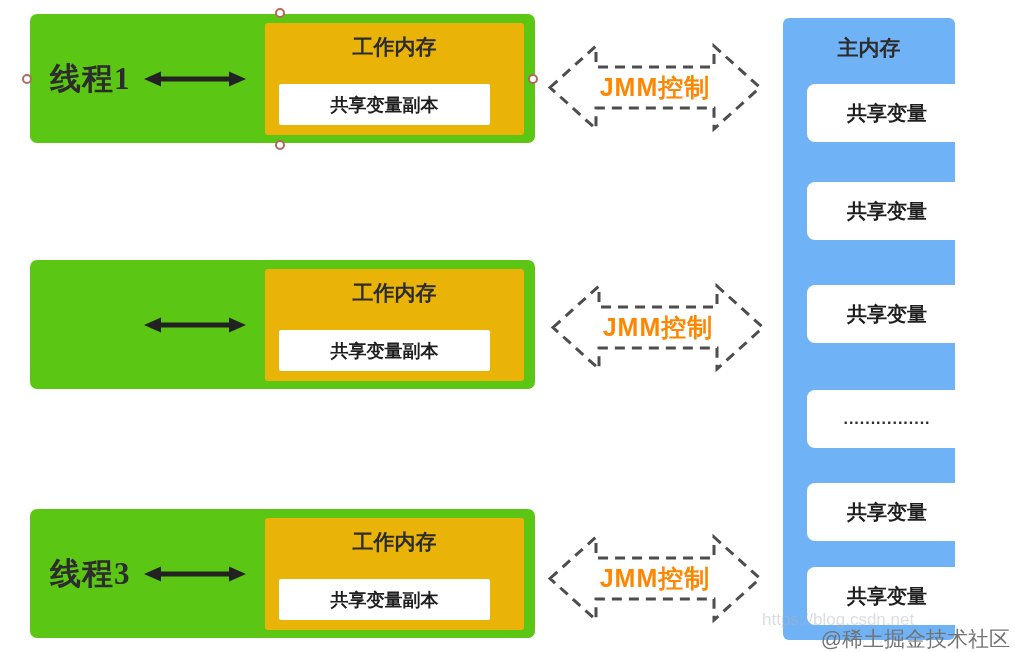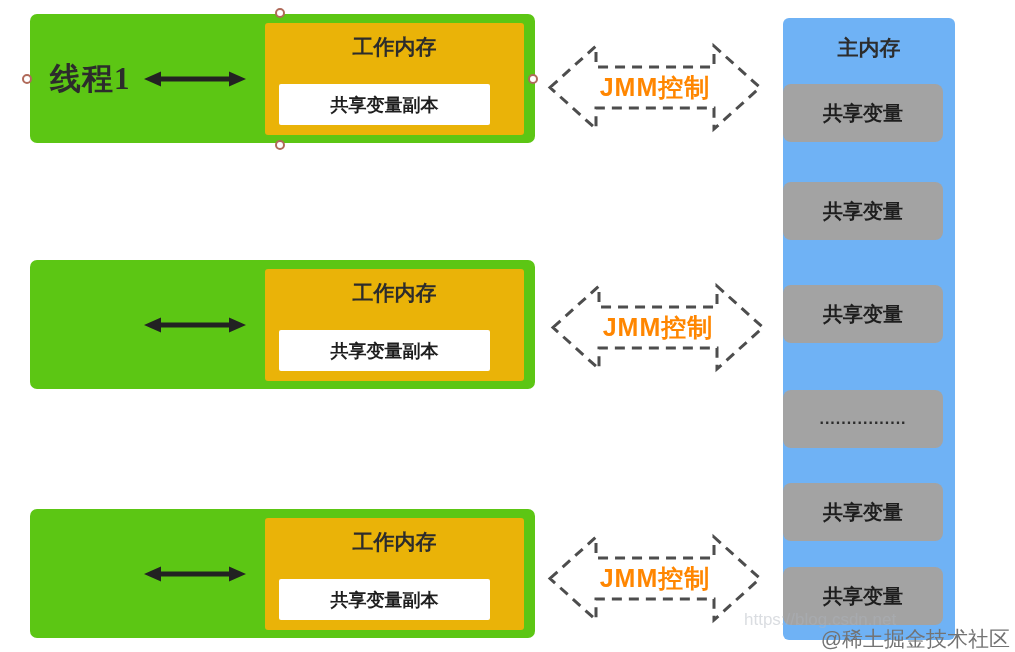--- a/index.html
+++ b/index.html
@@ -44,34 +44,34 @@
   
   .main-mem{
     position:absolute;left:783px;top:18px;width:172px;height:622px;
     background:#6fb2f5;border-radius:6px;
   }
   .main-title{
     position:absolute;left:0;top:16px;width:100%;text-align:center;
     font-size:21px;font-weight:bold;color:#2c2c2c;
   }
   .mm-slot{
-    position:absolute;left:0;width:160px;height:58px;
-    background:#a3a3a3;border-radius:8px;
+    position:absolute;left:24px;width:160px;height:58px;
+    background:#ffffff;border-radius:8px;
     display:flex;align-items:center;justify-content:center;
     font-size:20px;font-weight:bold;color:#1e1e1e;
   }
   .mm-slot.dots{font-size:16px;letter-spacing:1px;color:#2c2c2c;}
   
   .handle{
     position:absolute;width:10px;height:10px;border-radius:50%;
     background:#ffffff;border:2px solid #b06a5a;box-sizing:border-box;
   }
   
   .wm-faint{
-    position:absolute;left:744px;top:610px;
+    position:absolute;left:762px;top:610px;
     font-size:17px;color:#aeb4bd;opacity:0.45;white-space:nowrap;
   }
   .wm-attr{
     position:absolute;right:5px;top:625px;
     font-size:21px;color:#737373;white-space:nowrap;
   }
 </style>
 </head>
 <body>
 
@@ -95,20 +95,21 @@
   <svg class="thread-arrow" viewBox="0 0 106 18">
     <path d="M2,9 L19,1.5 L19,6.5 L87,6.5 L87,1.5 L104,9 L87,16.5 L87,11.5 L19,11.5 L19,16.5 Z" fill="#222222"></path>
   </svg>
   <div class="work-mem">
     <div class="work-title">工作内存</div>
     <div class="copy-box">共享变量副本</div>
   </div>
 </div>
 
 <div class="thread-box" style="top:509px;">
+  <div class="thread-label">线程3</div>
   <svg class="thread-arrow" viewBox="0 0 106 18">
     <path d="M2,9 L19,1.5 L19,6.5 L87,6.5 L87,1.5 L104,9 L87,16.5 L87,11.5 L19,11.5 L19,16.5 Z" fill="#222222"></path>
   </svg>
   <div class="work-mem">
     <div class="work-title">工作内存</div>
     <div class="copy-box">共享变量副本</div>
   </div>
 </div>
 
 <div class="jmm-arrow" style="left:546px;top:40px;">

